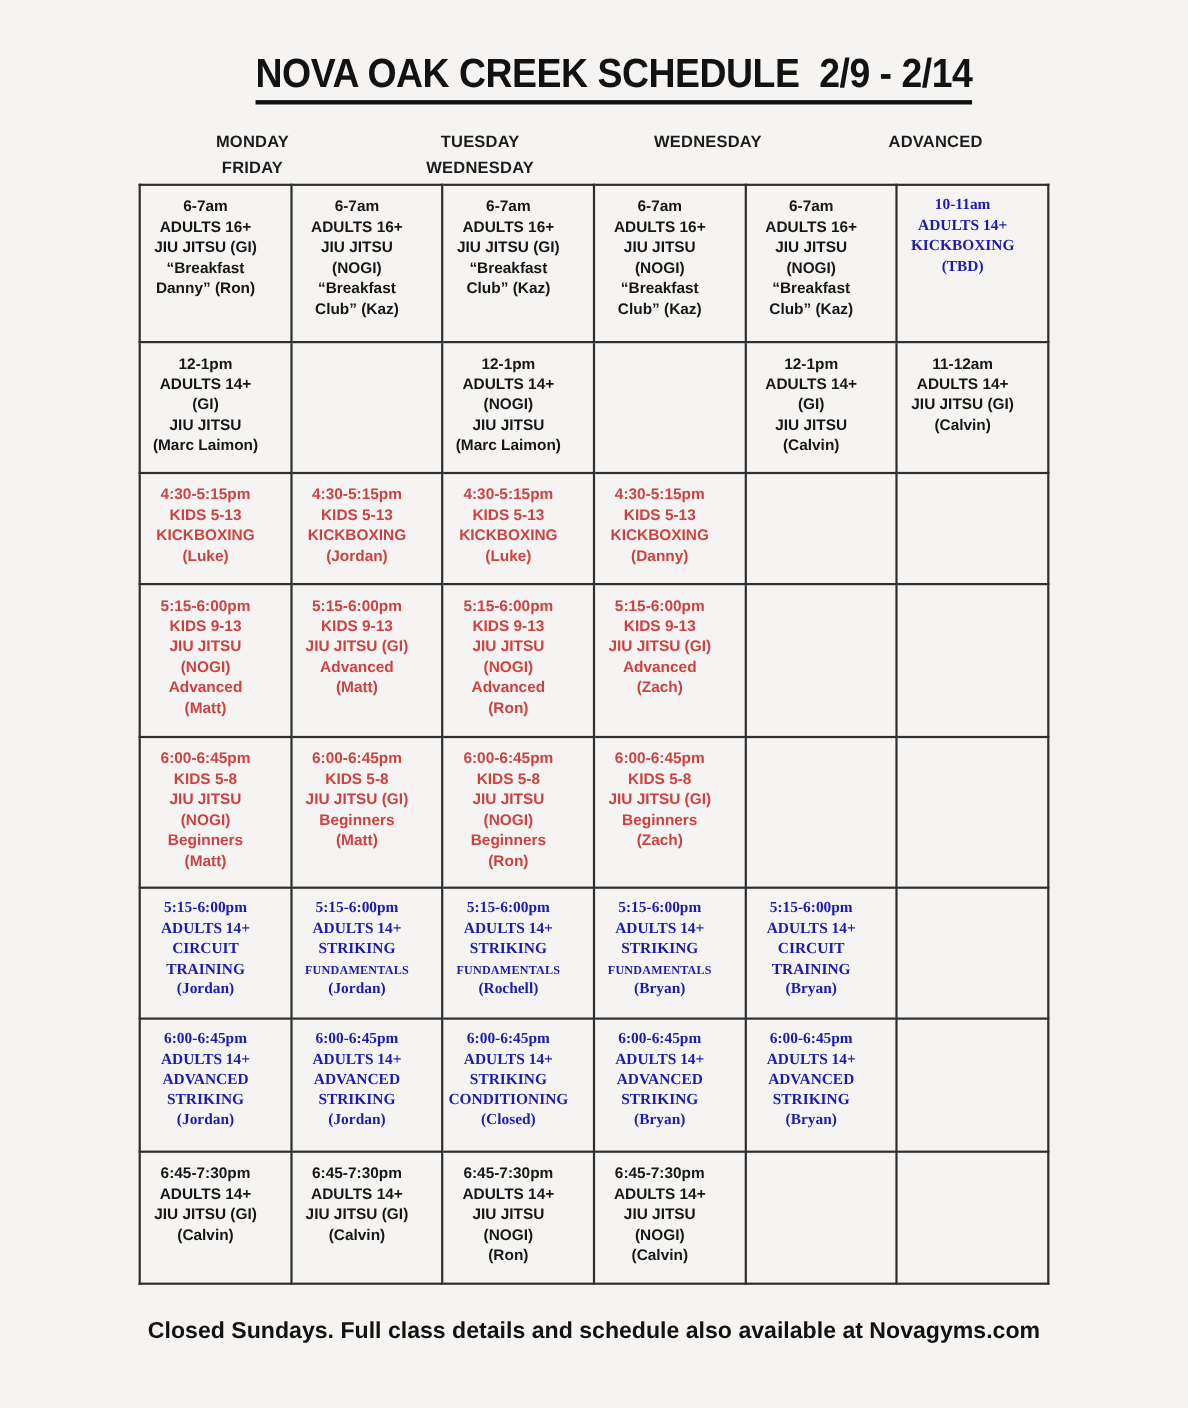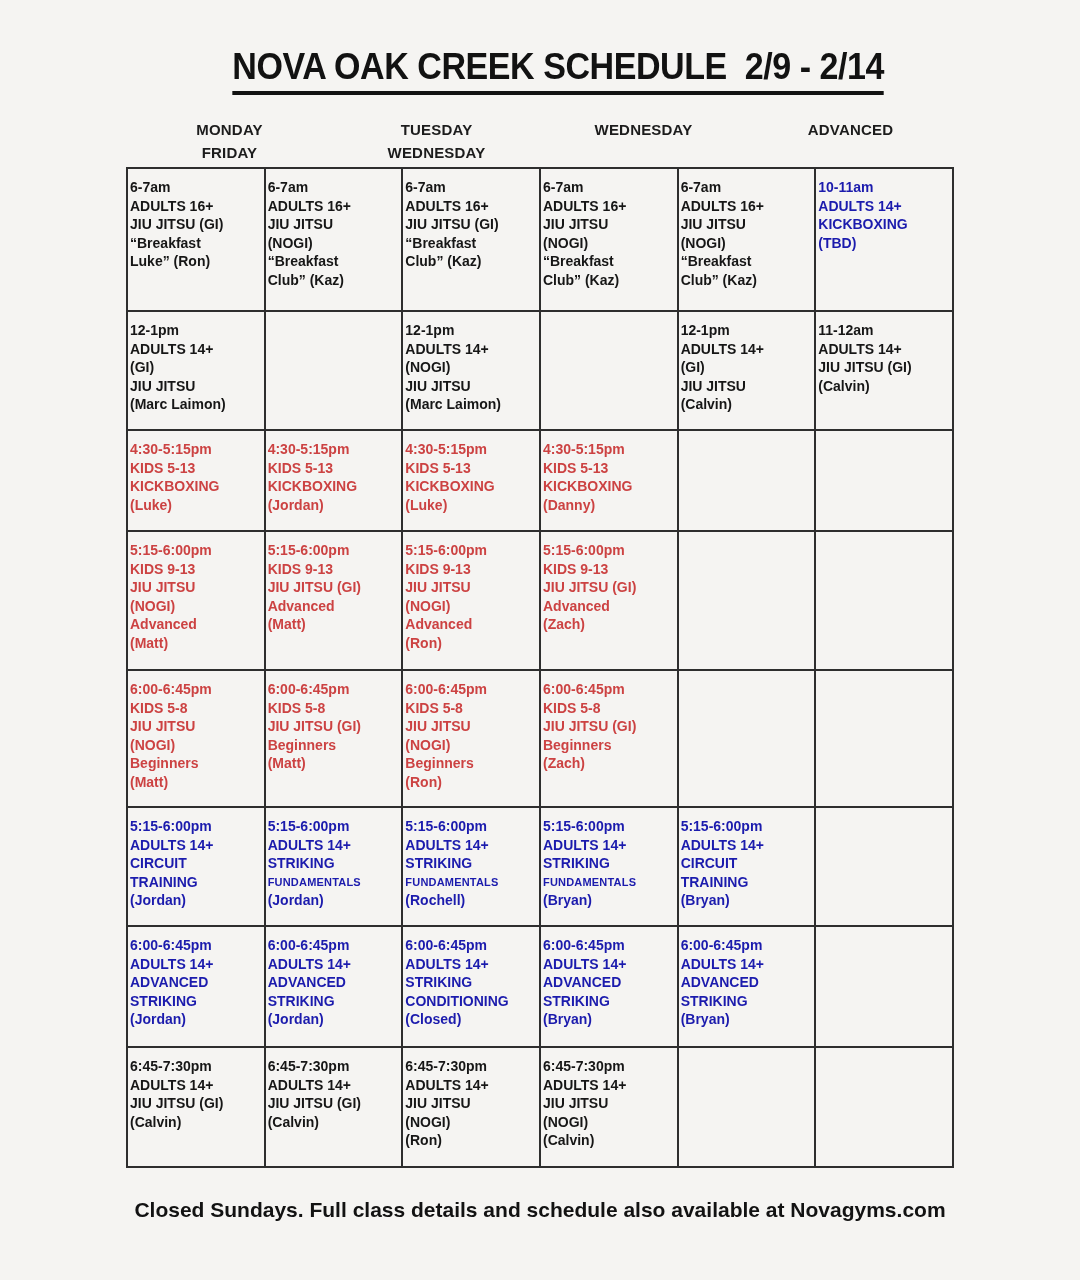--- a/index.html
+++ b/index.html
@@ -44,35 +44,36 @@
     padding-bottom:6px;letter-spacing:0.2px;
   }
 
   
   table.sched{
     width:828px;margin:0 auto;border-collapse:collapse;table-layout:fixed;
   }
   table.sched td{
     border:2px solid #2e2e2e;
     vertical-align:top;
+    text-align:center;
     padding:9px 20px 2px 2px;
   }
   table.sched tr:nth-child(1) td{height:130px;}
   table.sched tr:nth-child(2) td{height:106px;}
   table.sched tr:nth-child(3) td{height:88px;}
   table.sched tr:nth-child(4) td{height:126px;}
   table.sched tr:nth-child(5) td{height:124px;}
   table.sched tr:nth-child(6) td{height:106px;}
   table.sched tr:nth-child(7) td{height:108px;}
   table.sched tr:nth-child(8) td{height:107px;margin-top:32px;}
 
   .line{font-size:14px;font-weight:bold;line-height:18.5px;white-space:nowrap;}
   .line.small{font-size:11px;letter-spacing:0.2px;}
   td.black .line{color:var(--c-black);}
-  td.blue  .line{color:var(--c-blue);}
+  td.blue  .line{color:var(--c-blue);font-family:Liberation Serif, serif;}
   td.red   .line{color:var(--c-red);}
 
   
   .footer{
     text-align:center;margin-top:30px;
     font-size:21px;font-weight:bold;color:#121212;
   }
 </style>
 </head>
 <body>
@@ -96,21 +97,21 @@
   </div>
 
   <table class="sched">
     <tbody>
         <tr>
           <td class="black">
             <div class="line">6-7am</div>
             <div class="line">ADULTS 16+</div>
             <div class="line">JIU JITSU (GI)</div>
             <div class="line">“Breakfast</div>
-            <div class="line">Luke” (Ron)</div>
+            <div class="line">Danny” (Ron)</div>
           </td>
           <td class="black">
             <div class="line">6-7am</div>
             <div class="line">ADULTS 16+</div>
             <div class="line">JIU JITSU</div>
             <div class="line">(NOGI)</div>
             <div class="line">“Breakfast</div>
             <div class="line">Club” (Kaz)</div>
           </td>
           <td class="black">

